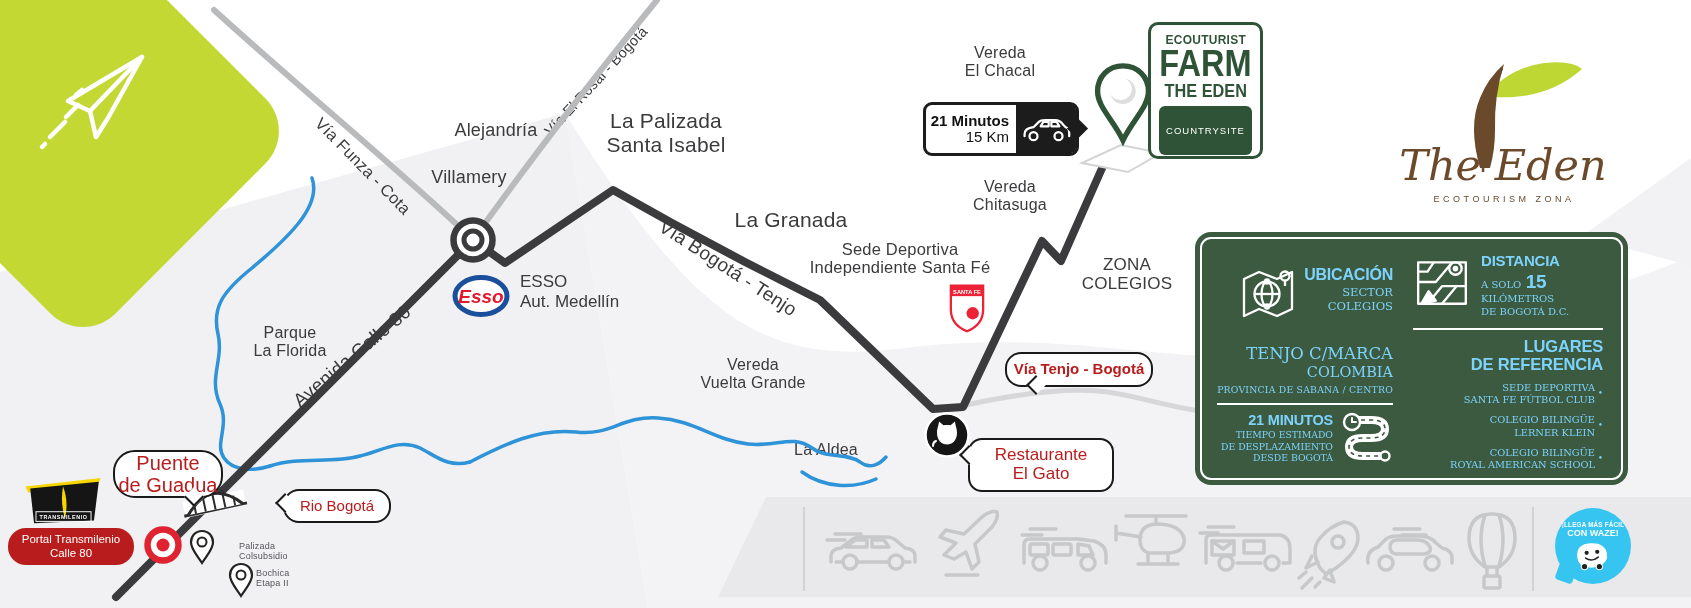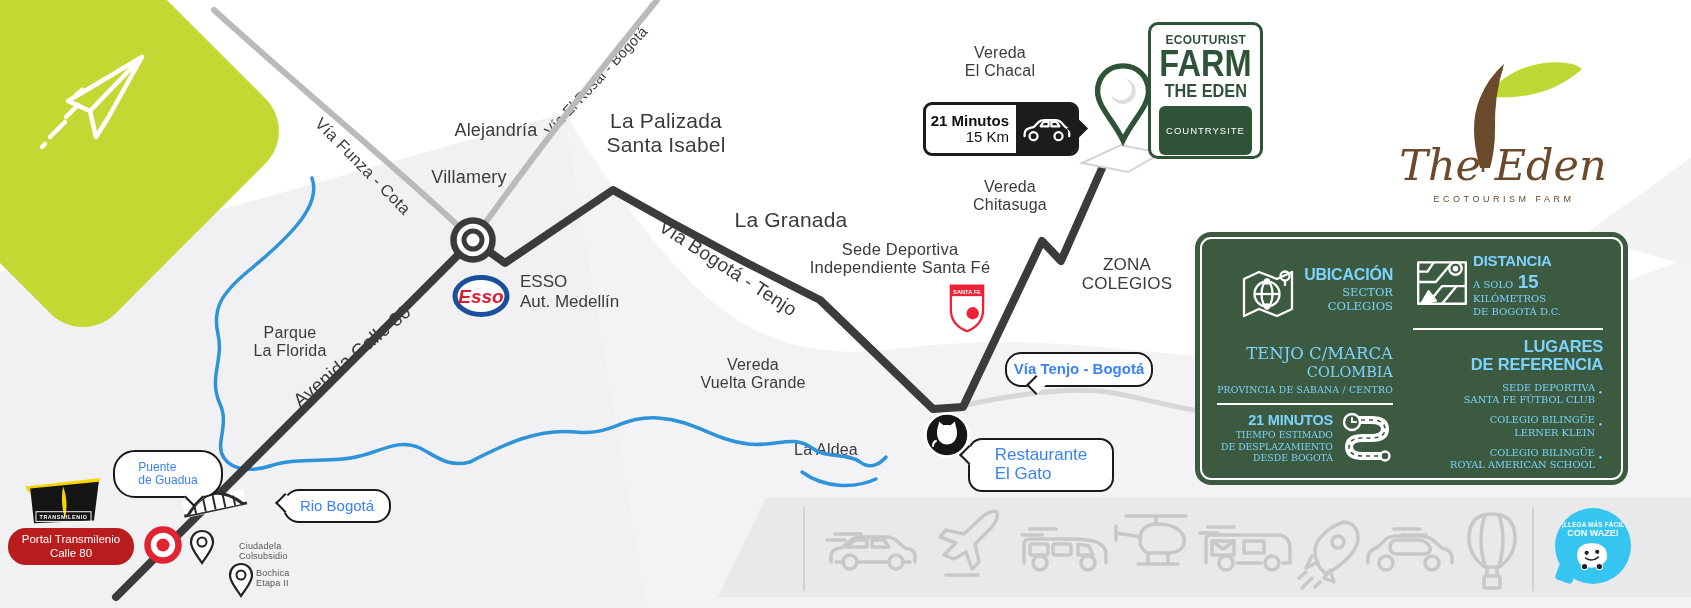--- a/index.html
+++ b/index.html
@@ -8,21 +8,21 @@
   .abs{position:absolute}
   svg{display:block;overflow:visible}
 
   
   .lbl{position:absolute;transform:translate(-50%,-50%);color:#3b3b3d;white-space:pre-line;
        text-align:center;line-height:1.12;letter-spacing:.2px}
   .lbl.small{color:#55565a}
 
   
   .bubble{position:absolute;background:#fff;border:2.5px solid #1a1a1a;display:flex;
-          align-items:center;justify-content:center;color:#3b82f6;
+          align-items:center;justify-content:center;text-align:center;color:#b91c1c;
           white-space:pre-line;line-height:1.1;z-index:6}
   .pt{position:absolute;width:12px;height:12px;background:#fff;transform:rotate(45deg)}
 
   
   .lime{position:absolute;left:-69px;top:-21px;width:304px;height:304px;background:#c3d832;
         border-radius:46px;transform:rotate(45deg);z-index:3}
   .como{position:absolute;left:30px;top:172px;width:130px;color:#fff;font-size:26px;
         line-height:1.1;white-space:pre-line;text-align:center;z-index:4}
 
   
@@ -221,21 +221,21 @@
   <div class="lbl" style="left:900px;top:258px;font-size:16.5px">Sede Deportiva
 Independiente Santa Fé</div>
   <div class="lbl" style="left:1127px;top:274px;font-size:17px">ZONA
 COLEGIOS</div>
   <div class="lbl" style="left:753px;top:374px;font-size:16px">Vereda
 Vuelta Grande</div>
   <div class="lbl" style="left:826px;top:450px;font-size:16px">La Aldea</div>
   <div class="lbl" style="left:290px;top:342px;font-size:16px">Parque
 La Florida</div>
   <div class="lbl" style="left:352px;top:356px;font-size:19px;transform:translate(-50%,-50%) rotate(-40deg)">Avenida Calle 80</div>
-  <div class="lbl small" style="left:239px;top:551px;font-size:9px;text-align:left;transform:translate(0,-50%)">Ciudadela
+  <div class="lbl small" style="left:239px;top:551px;font-size:9px;text-align:left;transform:translate(0,-50%)">Palizada
 Colsubsidio</div>
   <div class="lbl small" style="left:256px;top:578px;font-size:9px;text-align:left;transform:translate(0,-50%)">Bochica
 Etapa II</div>
 
   <svg class="abs" style="left:452px;top:274px;z-index:5" width="58" height="44" viewBox="0 0 58 44">
     <ellipse cx="29" cy="22" rx="26" ry="18.5" fill="#fff" stroke="#1a4f9c" stroke-width="5"></ellipse>
     <text x="29" y="29" text-anchor="middle" font-size="19" font-weight="bold" font-style="italic" fill="#e3192c" font-family="Liberation Sans, sans-serif">Esso</text>
   </svg>
   <div class="abs" style="left:520px;top:272px;z-index:5;color:#3b3b3d;font-size:17px;line-height:1.15">
     <div>ESSO</div>
@@ -282,23 +282,23 @@
     <span class="l3">THE EDEN</span>
     <span class="tag">COUNTRYSITE</span>
   </div>
 
   <svg class="abs" style="left:1450px;top:56px;z-index:5" width="140" height="120" viewBox="0 0 140 120">
     <path d="M36,40 Q58,12 94,7 Q122,4 132,13 Q104,38 64,41 Q46,42 36,40 Z" fill="#bfd732"></path>
     <path d="M30,112 Q18,70 30,42 Q38,22 54,8 Q44,40 45,74 Q45,94 40,112 Z" fill="#6b4a2b"></path>
     <path d="M33,116 Q33,60 52,12" stroke="#6b4a2b" stroke-width="2.5" fill="none"></path>
   </svg>
   <div class="script">The Eden</div>
-  <div class="brandsub">ECOTOURISM FARM</div>
-
-  <div class="bubble" style="left:113px;top:450px;width:106px;height:44px;border-radius:22px;font-size:12px">
+  <div class="brandsub">ECOTOURISM ZONA</div>
+
+  <div class="bubble" style="left:113px;top:450px;width:106px;height:44px;border-radius:22px;font-size:20px">
     <span style="white-space:pre-line">Puente
 de Guadua</span>
     <span class="pt" style="right:20px;bottom:-8px;border-right:2.5px solid #1a1a1a;border-bottom:2.5px solid #1a1a1a"></span>
   </div>
   <div class="bubble" style="left:283px;top:489px;width:104px;height:30px;border-radius:16px;font-size:15px">
     <span>Rio Bogotá</span>
     <span class="pt" style="left:-7px;top:5px;border-left:2.5px solid #1a1a1a;border-bottom:2.5px solid #1a1a1a"></span>
   </div>
   <div class="bubble" style="left:1005px;top:352px;width:144px;height:31px;border-radius:16px;font-size:15px;font-weight:bold">
     <span>Vía Tenjo - Bogotá</span>
@@ -365,21 +365,21 @@
           <path d="M12,8 H30 Q44,8 44,17 Q44,26 30,26 H22 Q8,26 8,35 Q8,44 22,44 H38" stroke="#fff" stroke-width="8" stroke-linecap="round"></path>
           <path d="M12,8 H30 Q44,8 44,17 Q44,26 30,26 H22 Q8,26 8,35 Q8,44 22,44 H38" stroke="#3c5a40" stroke-width="1.6" stroke-dasharray="4 4"></path>
           <circle cx="11" cy="10" r="8" fill="#3c5a40" stroke="#fff" stroke-width="2.4"></circle>
           <path d="M11,6 V10 H15" stroke="#fff" stroke-width="2" stroke-linecap="round"></path>
           <circle cx="44" cy="44" r="4.5" fill="#3c5a40" stroke="#fff" stroke-width="2.4"></circle>
         </svg>
       </div>
     </div>
 
     <div class="pcol" style="left:218px;top:20px;width:190px">
-      <div style="display:flex;align-items:flex-start;gap:2px">
+      <div style="display:flex;align-items:flex-start;gap:10px">
         <svg width="58" height="60" viewBox="0 0 56 56" fill="none" stroke="#fff" stroke-width="2.3" stroke-linejoin="round">
           <path d="M5,9 H51 V49 H5 Z"></path>
           <path d="M5,28 L22,28 L38,9 M14,49 L28,32 L51,32 M28,49 L42,32 M5,18 L14,18 L20,9"></path>
           <circle cx="41" cy="15" r="6"></circle>
             <circle cx="41" cy="15" r="1.6" fill="#fff"></circle>
           <path d="M15,37 L8,49 L22,46 Z" fill="#fff"></path>
         </svg>
         <div>
           <div class="phead" style="font-size:15px">DISTANCIA</div>
           <div style="margin-top:2px">

